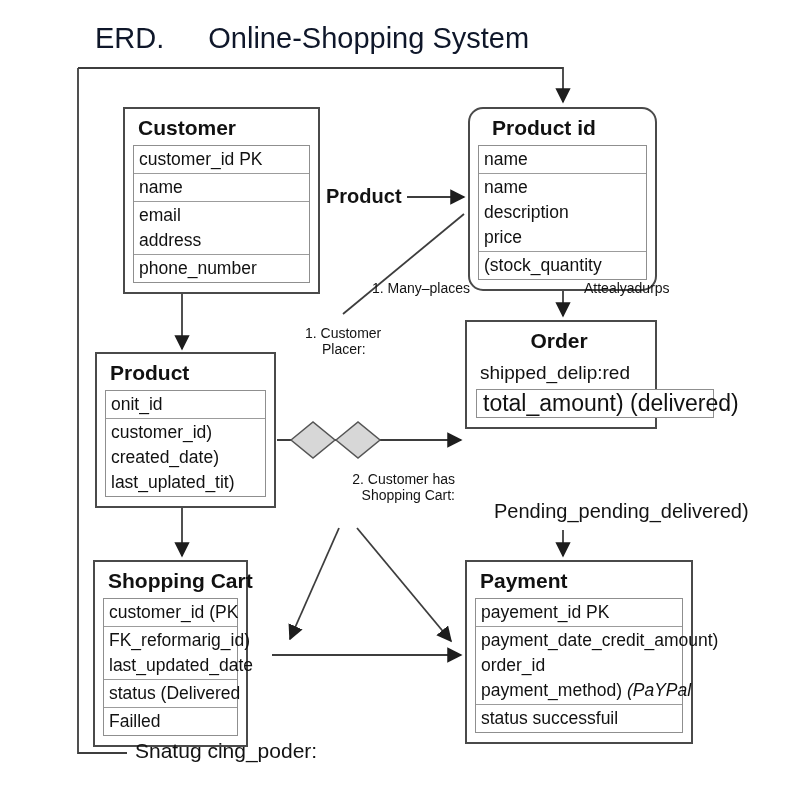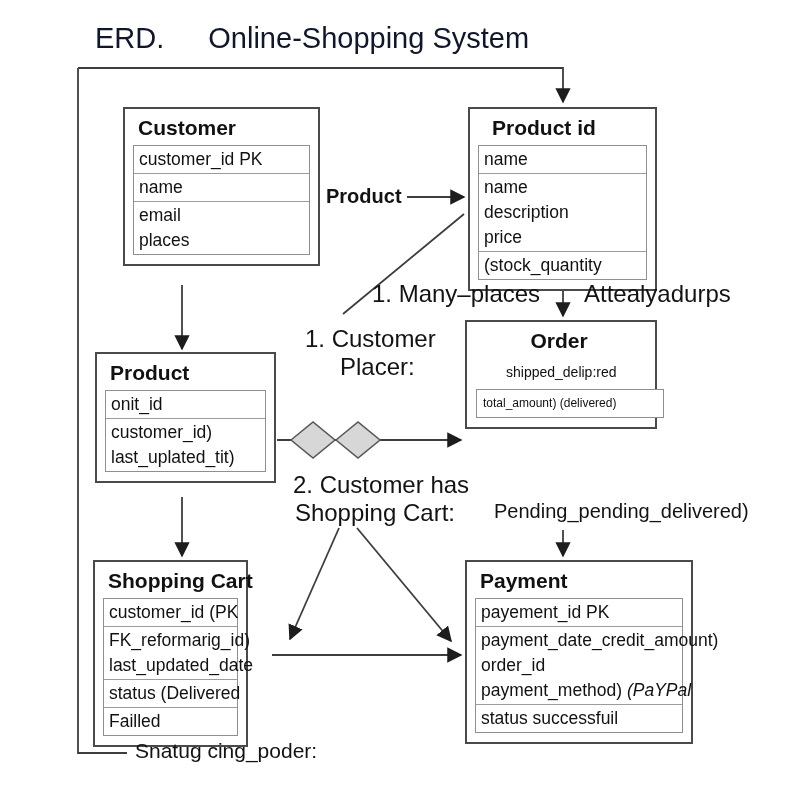--- a/index.html
+++ b/index.html
@@ -8,27 +8,27 @@
   #wires{position:absolute;left:0;top:0;width:800px;height:800px;}
   .heading{position:absolute;left:95px;top:22px;display:flex;gap:44px;font-size:29px;color:#0f172a;}
   .entity{position:absolute;background:#fff;border:2px solid #4a4a4a;color:#111;box-sizing:border-box;}
   .entity-title{font-size:21px;font-weight:bold;padding:7px 4px 5px 13px;white-space:nowrap;}
   .title-center .entity-title{text-align:center;padding-left:0;}
   .title-indent .entity-title{padding-left:22px;}
   .entity-cells{margin:0 8px 9px 8px;border:1.5px solid #8f8f8f;background:#fff;}
   .cell{border-top:1.5px solid #9c9c9c;padding:1px 5px;font-size:17.5px;line-height:25px;}
   .cell:first-child{border-top:none;}
   .ln{white-space:nowrap;}
-  .loose-row{font-size:14px;line-height:25px;padding:2px 5px 1px 13px;white-space:nowrap;margin-left:26px;}
-  .extended-row{position:relative;margin:3px 0 9px 9px;width:188px;border:1.5px solid #8f8f8f;
-                background:#fff;font-size:12px;line-height:25px;padding:1px 6px;box-sizing:border-box;white-space:nowrap;}
-  .lbl{position:absolute;font-size:24px;color:#131313;white-space:nowrap;}
+  .loose-row{font-size:19px;line-height:25px;padding:2px 5px 1px 13px;white-space:nowrap;}
+  .extended-row{position:relative;margin:3px 0 9px 9px;width:238px;border:1.5px solid #8f8f8f;
+                background:#fff;font-size:23px;line-height:25px;padding:1px 6px;box-sizing:border-box;white-space:nowrap;}
+  .lbl{position:absolute;font-size:14px;color:#131313;white-space:nowrap;}
   .lbl-bold{font-weight:bold;font-size:20px;}
   .lbl-center{text-align:right;}
-  .indent2{margin-left:35px;}
+  .indent2{margin-left:17px;}
   .italic{font-style:italic;}
 </style>
 </head>
 <body>
 
 <div id="canvas">
 
   <svg id="wires" viewBox="0 0 800 800">
     <defs>
       <marker id="ah" viewBox="0 0 10 10" refX="9" refY="5" markerWidth="8.5" markerHeight="8.5" orient="auto-start-reverse">
@@ -64,26 +64,29 @@
     <div class="entity-title">Customer</div>
     <div class="entity-cells">
       <div class="cell">
           <div class="ln">customer_id PK</div>
         </div>
       <div class="cell">
           <div class="ln">name</div>
         </div>
       <div class="cell">
         <div class="ln">email</div>
-        <div class="ln">places</div>
+        <div class="ln">address</div>
       </div>
+      <div class="cell">
+          <div class="ln">phone_number</div>
+        </div>
     </div>
   </div>
 
-  <div class="entity title-indent" style="left:468px;top:107px;width:189px;">
+  <div class="entity title-indent" style="left:468px;top:107px;width:189px;border-radius:15px;">
     <div class="entity-title">Product id</div>
     <div class="entity-cells">
       <div class="cell">
           <div class="ln">name</div>
         </div>
       <div class="cell">
         <div class="ln">name</div>
         <div class="ln">description</div>
         <div class="ln">price</div>
       </div>
@@ -94,20 +97,21 @@
   </div>
 
   <div class="entity" style="left:95px;top:352px;width:181px;">
     <div class="entity-title">Product</div>
     <div class="entity-cells">
       <div class="cell">
           <div class="ln">onit_id</div>
         </div>
       <div class="cell">
         <div class="ln">customer_id)</div>
+        <div class="ln">created_date)</div>
         <div class="ln">last_uplated_tit)</div>
       </div>
     </div>
   </div>
 
   <div class="entity title-center" style="left:465px;top:320px;width:192px;">
     <div class="entity-title">Order</div>
     <div class="loose-row">shipped_delip:red</div>
     <div class="extended-row">total_amount) (delivered)</div>
   </div>

